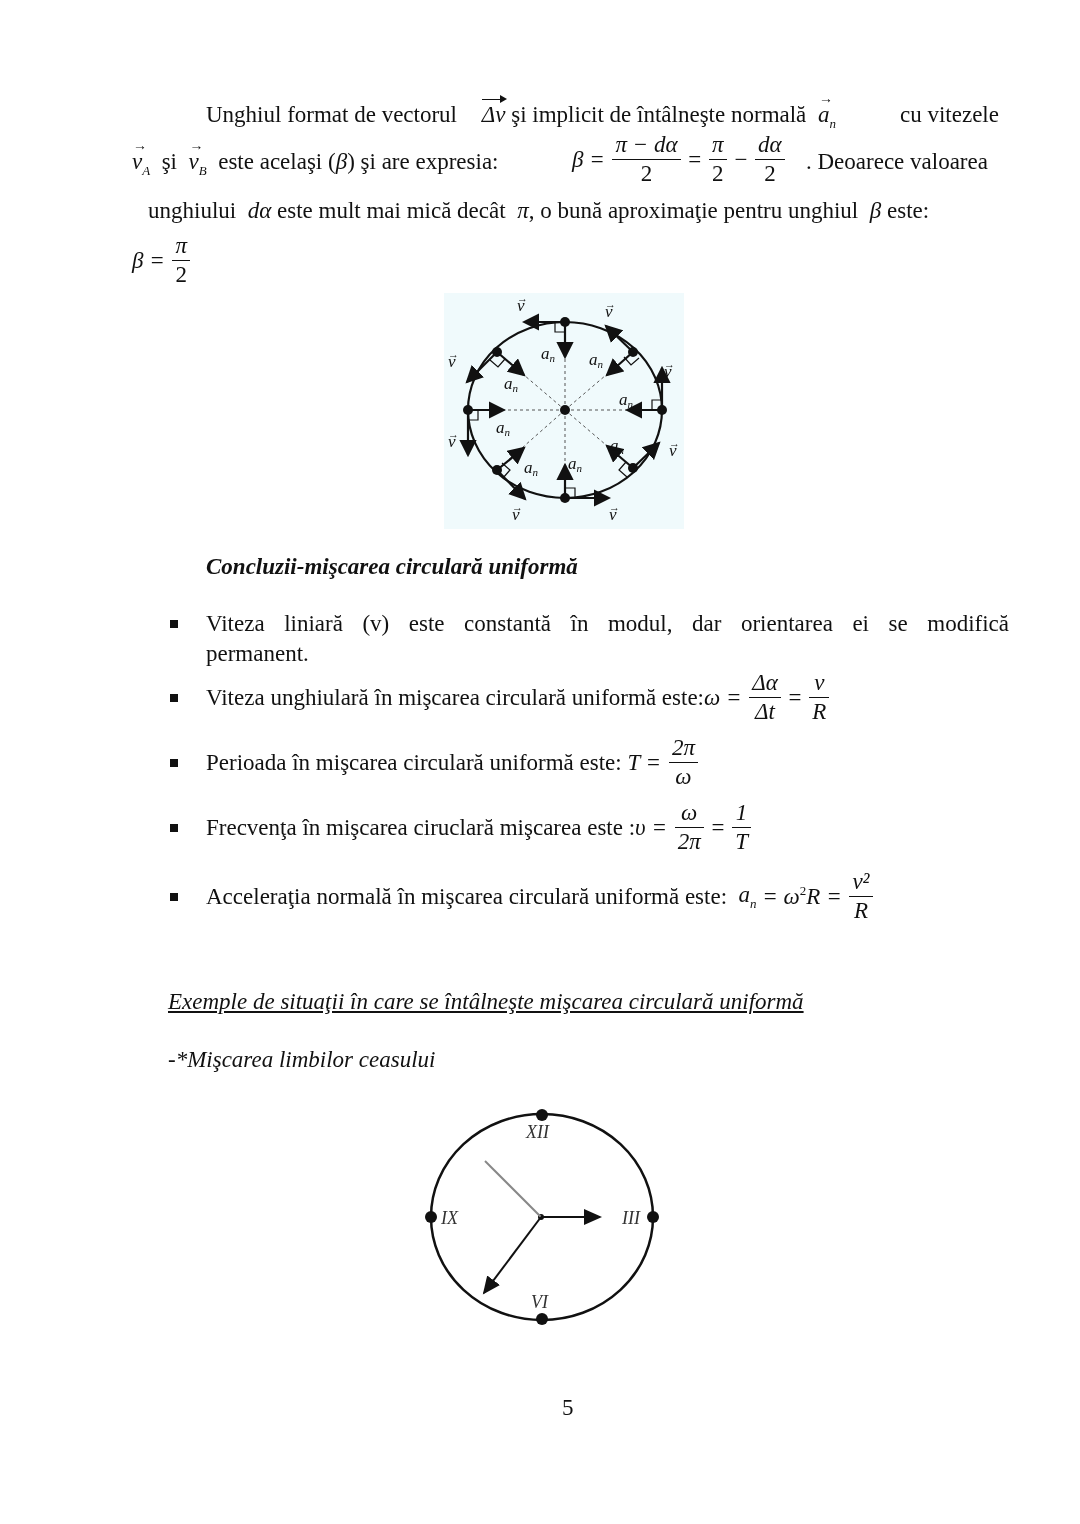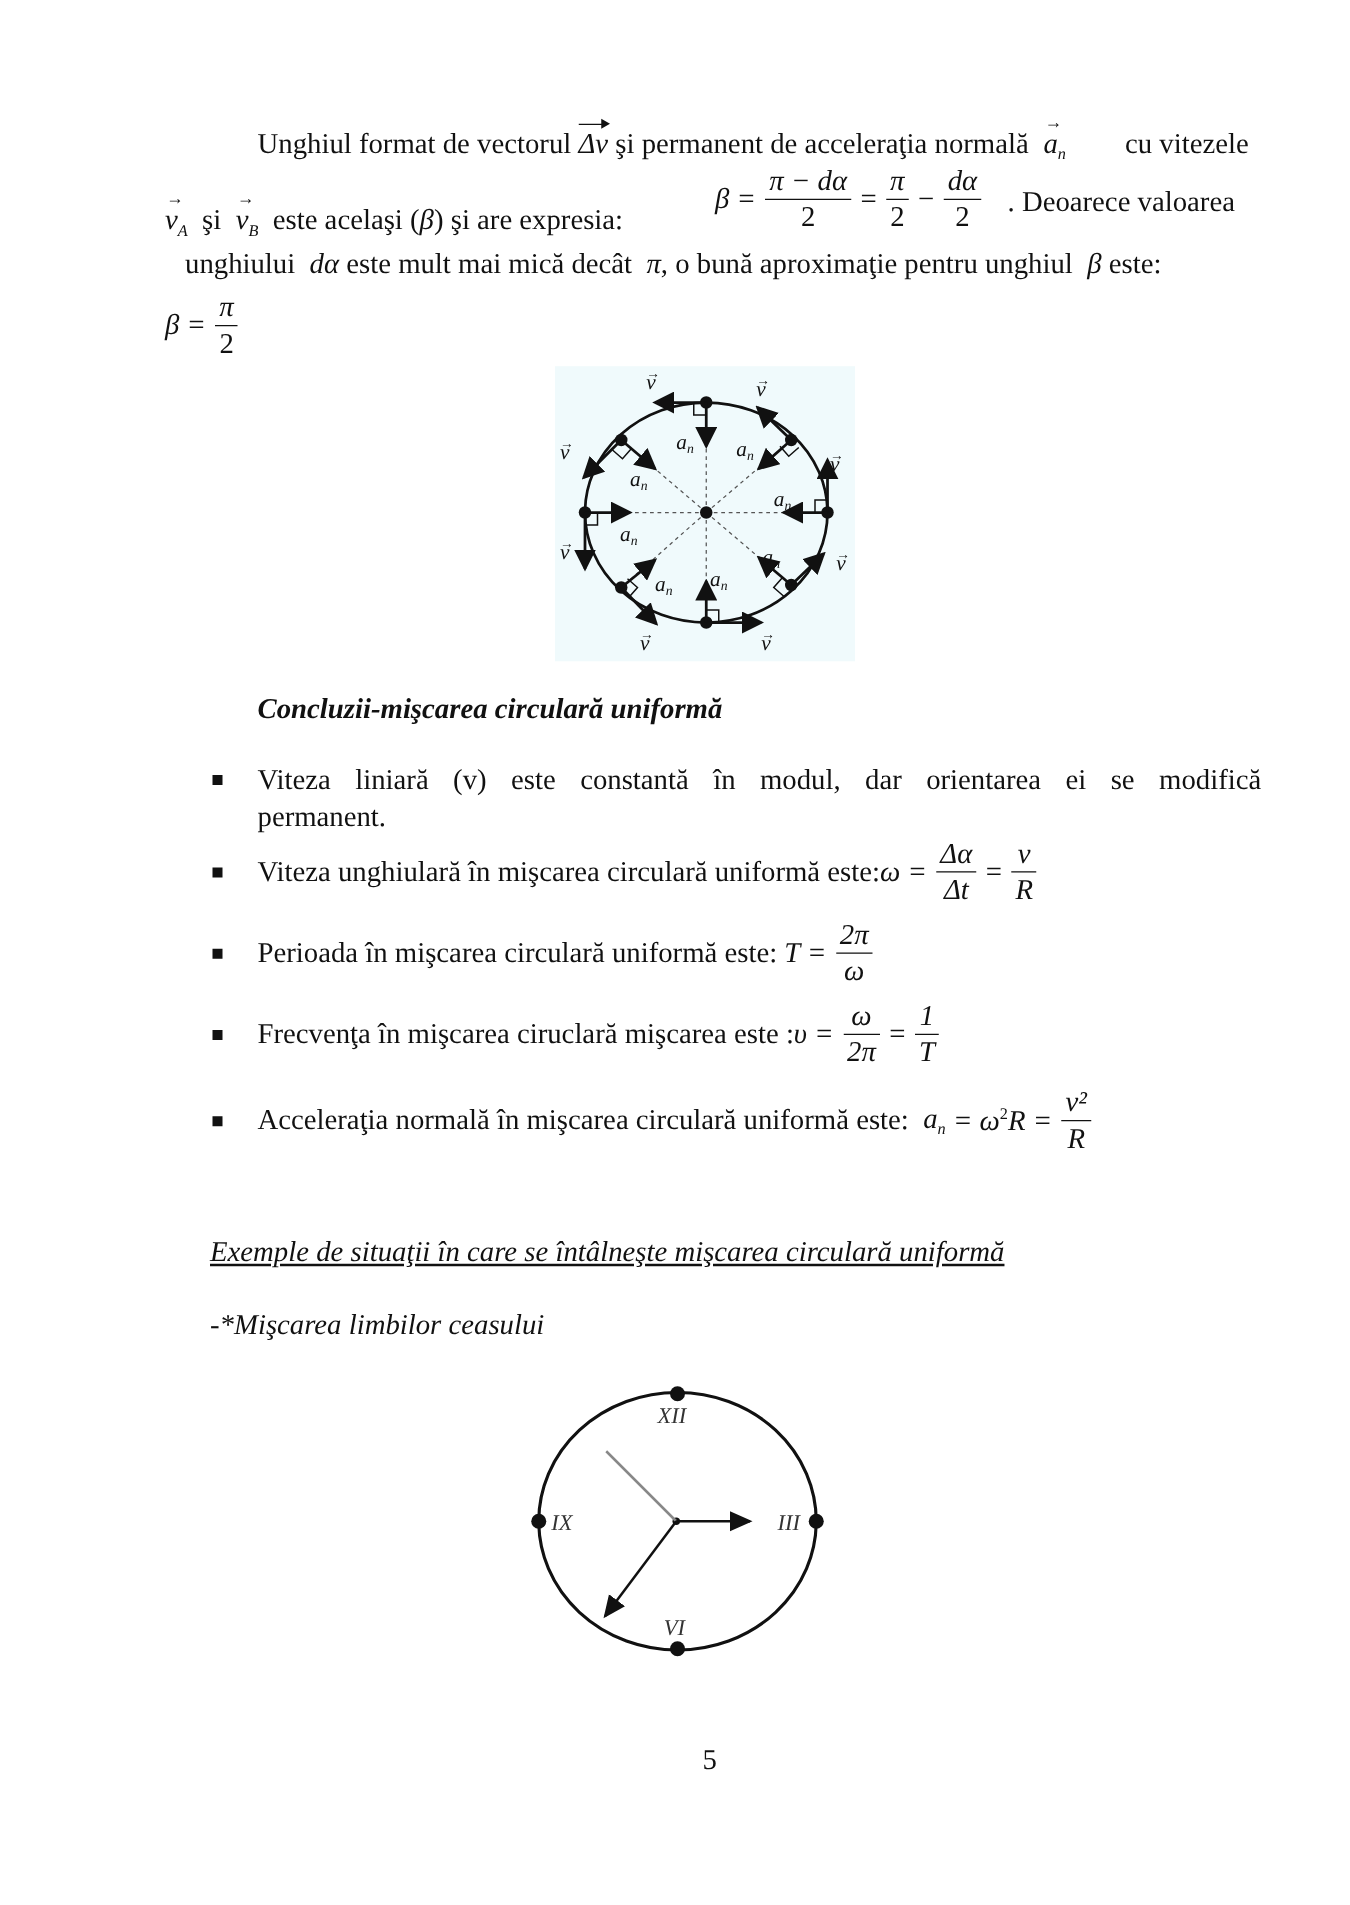--- a/index.html
+++ b/index.html
@@ -6,42 +6,42 @@
   body { width:1080px; height:1524px; position:relative; overflow:hidden;
          font-family:"Liberation Serif", serif; color:#111; font-size:23px; }
   .abs { position:absolute; }
   .line { position:absolute; white-space:nowrap; line-height:30px; }
   .it { font-style:italic; }
   .frac { display:inline-block; vertical-align:middle; text-align:center; font-style:italic; margin:0 2px; }
   .frac .num { display:block; border-bottom:1.5px solid #111; padding:0 3px; line-height:28px; }
   .frac .den { display:block; padding:0 3px; line-height:28px; }
   .vec { position:relative; display:inline-block; font-style:italic; }
   .vec::before { content:"\2192"; position:absolute; top:-16px; left:1px; font-size:14px; font-style:normal; }
-  .vecbar { position:relative; display:inline-block; }
+  .vecbar { position:relative; display:inline-block;margin-left:19px; }
   .vecbar::before { content:""; position:absolute; top:-1px; left:0; right:0; border-top:1.5px solid #111; }
   .vecbar::after { content:""; position:absolute; top:-5px; right:-2px; border-left:7px solid #111; border-top:4px solid transparent; border-bottom:4px solid transparent; }
   .bullet { position:absolute; width:8px; height:8px; background:#111; }
   sub { font-size:13px; }
   sup { font-size:13px; }
   .justify { text-align:justify; text-align-last:justify; }
 </style>
 </head>
 <body>
 
 <div class="line" style="left:206px; top:100px;">
   <span>Unghiul format de vectorul</span>
   <span class="vecbar it">Δv</span>
-  <span>şi permanent de acceleraţia normală</span>
+  <span>şi implicit de întâlneşte normală</span>
   <span class="vec" style="margin-left:6px;"><span>a</span><sub>n</sub></span>
 </div>
 <div class="line" style="left:900px; top:100px;">
   <span>cu vitezele</span>
 </div>
 
-<div class="line" style="left:132px; top:147px;margin-top:14px;">
+<div class="line" style="left:132px; top:147px;">
   <span class="vec"><span>v</span><sub>A</sub></span>
   &nbsp;<span>şi</span>&nbsp;
   <span class="vec"><span>v</span><sub>B</sub></span>
   &nbsp;<span>este acelaşi (</span><span class="it">β</span><span>) şi are expresia:</span>
 </div>
 <div class="abs" style="left:572px; top:131px; white-space:nowrap;">
   <span class="it" style="vertical-align:middle;">β =</span>
   <span class="frac"><span class="num">π − dα</span><span class="den" style="font-style:normal;">2</span></span>
   <span style="vertical-align:middle;">=</span>
   <span class="frac"><span class="num">π</span><span class="den" style="font-style:normal;">2</span></span>

